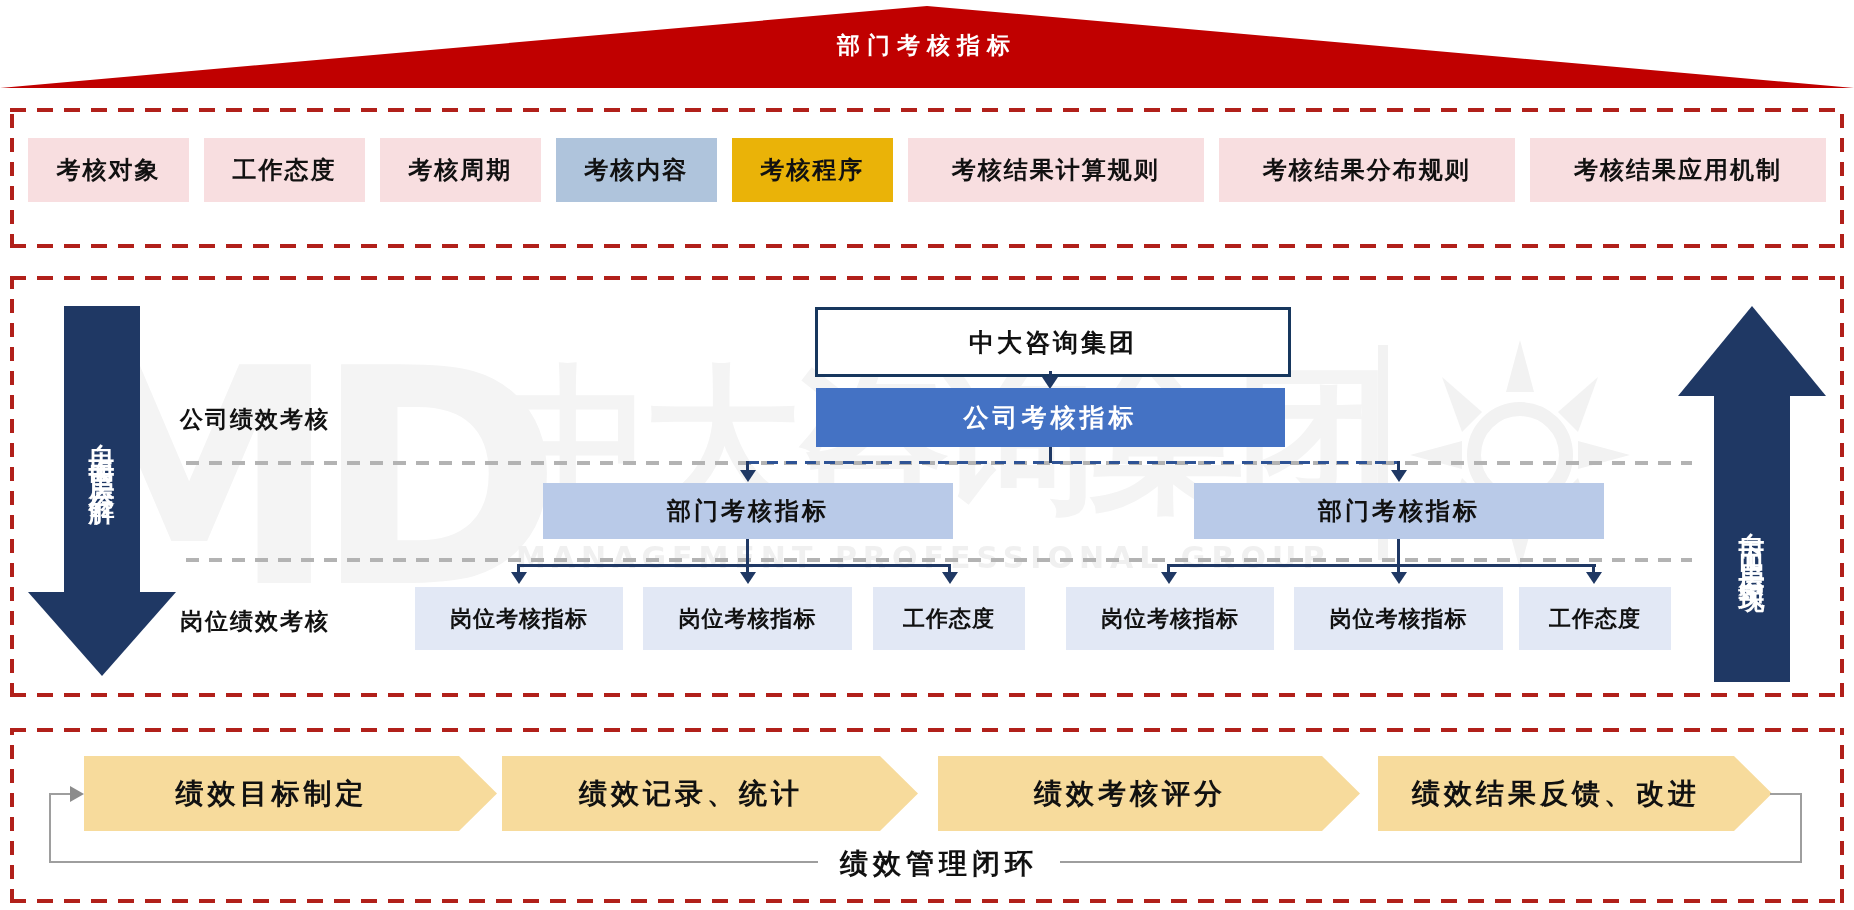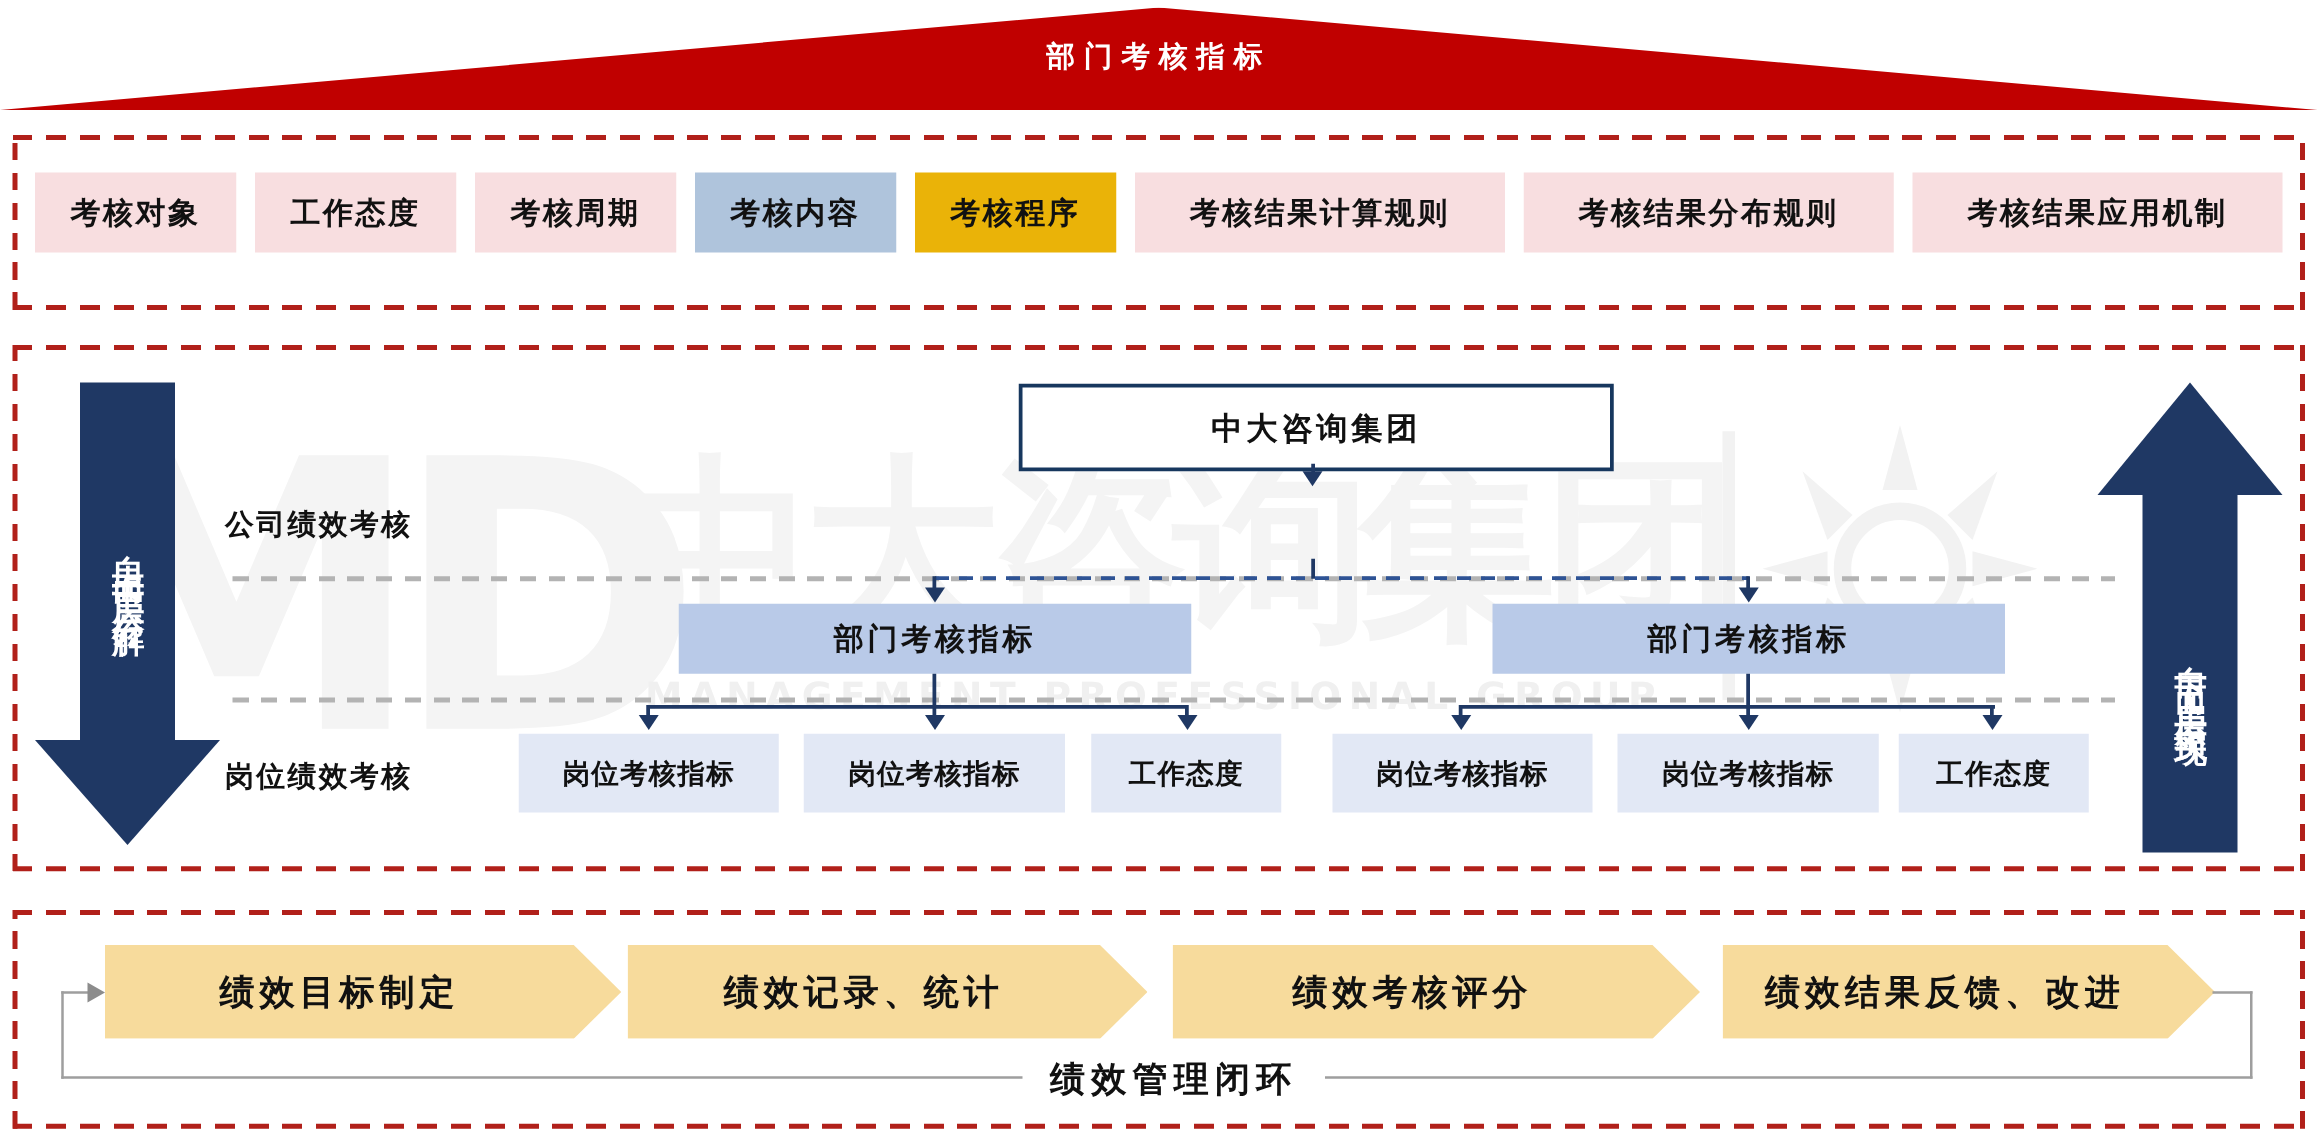--- a/index.html
+++ b/index.html
@@ -131,20 +131,21 @@
 
     <div class="row-label" style="left:140px;top:404px;">公司绩效考核</div>
     <div class="row-label" style="left:140px;top:606px;">岗位绩效考核</div>
 
     <div class="sep" style="left:186px;top:461px;width:1506px;"></div>
     <div class="sep" style="left:186px;top:558px;width:1506px;"></div>
 
     <div class="node strategy" style="left:815px;top:307px;width:470px;height:64px;">中大咨询集团</div>
     <div class="vline" style="left:1049px;top:371px;height:8px;"></div>
     <div class="arrow-down" style="left:1042px;top:377px;"></div>
+    <div class="node company" style="left:816px;top:388px;width:469px;height:59px;">公司考核指标</div>
 
     <div class="vline" style="left:1049px;top:447px;height:16px;"></div>
     <div class="sep-navy" style="left:748px;top:461px;width:651px;"></div>
     <div class="vline" style="left:746px;top:461px;height:11px;"></div>
     <div class="arrow-down" style="left:740px;top:470px;"></div>
     <div class="vline" style="left:1397px;top:461px;height:11px;"></div>
     <div class="arrow-down" style="left:1391px;top:470px;"></div>
 
     <div class="node dept" style="left:543px;top:483px;width:410px;height:56px;">部门考核指标</div>
     <div class="node dept" style="left:1194px;top:483px;width:410px;height:56px;">部门考核指标</div>

